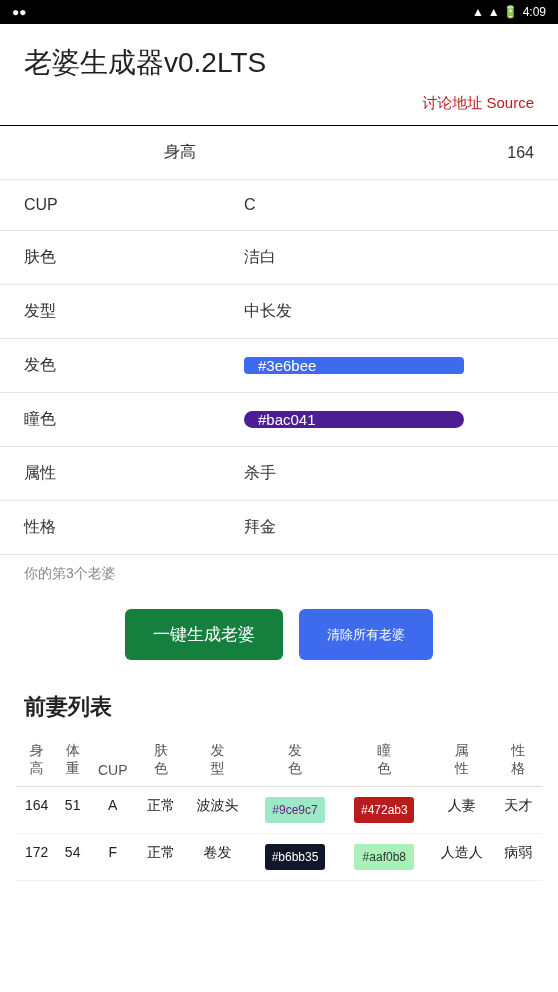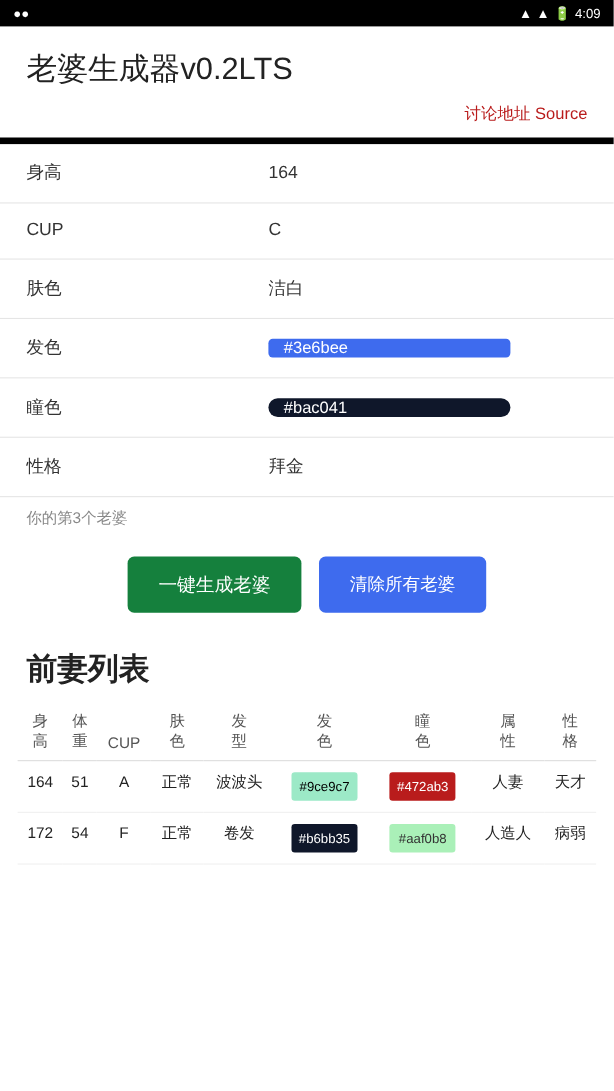--- a/index.html
+++ b/index.html
@@ -41,21 +41,22 @@
       font-size: 15px;
     }
     .info-table {
       width: 100%;
       border-collapse: collapse;
     }
     .info-table tr {
       border-bottom: 1px solid #e5e5e5;
     }
     .info-table tr:first-child {
-      border-top: 6px solid #000000;
+      border-top: 1px solid #000000;
+      text-align: right;
     }
     .info-table td {
       padding: 16px 24px;
       font-size: 16px;
       vertical-align: middle;
     }
     .info-table td:first-child {
       color: #333;
       width: 220px;
     }
@@ -90,25 +91,25 @@
       padding: 14px 28px;
       font-size: 17px;
       cursor: pointer;
     }
     .btn-clear {
       background: #3e6bee;
       color: #fff;
       border: none;
       border-radius: 6px;
       padding: 14px 28px;
-      font-size: 16px;
+      font-size: 13px;
       cursor: pointer;
     }
     .section-title {
-      font-size: 28px;
+      font-size: 22px;
       font-weight: bold;
       padding: 8px 24px 12px 24px;
       color: #222;
     }
     .ex-table-wrap {
       padding: 0 16px 24px 16px;
       overflow-x: auto;
     }
     .ex-table {
       width: 100%;
@@ -167,30 +168,38 @@
       </tr>
       <tr>
         <td>CUP</td>
         <td>C</td>
       </tr>
       <tr>
         <td>肤色</td>
         <td>洁白</td>
       </tr>
       <tr>
+        <td>发型</td>
+        <td>中长发</td>
+      </tr>
+      <tr>
         <td>发色</td>
         <td>
           <span class="color-cell" style="background: rgb(62, 107, 238);">#3e6bee</span>
         </td>
       </tr>
       <tr>
         <td>瞳色</td>
         <td>
-          <span class="color-cell" style="background: #0f172a; border-radius: 18px;">#bac041</span>
+          <span class="color-cell" style="background: #4c1d95; border-radius: 18px;">#bac041</span>
         </td>
+      </tr>
+      <tr>
+        <td>属性</td>
+        <td>杀手</td>
       </tr>
       <tr>
         <td>性格</td>
         <td>拜金</td>
       </tr>
     </tbody>
 </table>
 
 <div class="wife-count">你的第3个老婆</div>
 
@@ -215,21 +224,21 @@
           <th>性<br>格</th>
         </tr>
     </thead>
     <tbody id="ex-table-body">
         <tr>
           <td>164</td>
           <td>51</td>
           <td>A</td>
           <td>正常</td>
           <td>波波头</td>
-          <td><span class="ex-color-cell" style="background: rgb(156, 233, 199); color: #000000;">#9ce9c7</span></td>
+          <td><span class="ex-color-cell" style="background: rgb(156, 233, 199); color: #701a75;">#9ce9c7</span></td>
           <td><span class="ex-color-cell" style="background: #b91c1c; color: rgb(255, 255, 255);">#472ab3</span></td>
           <td>人妻</td>
           <td>天才</td>
         </tr>
         <tr>
           <td>172</td>
           <td>54</td>
           <td>F</td>
           <td>正常</td>
           <td>卷发</td>

